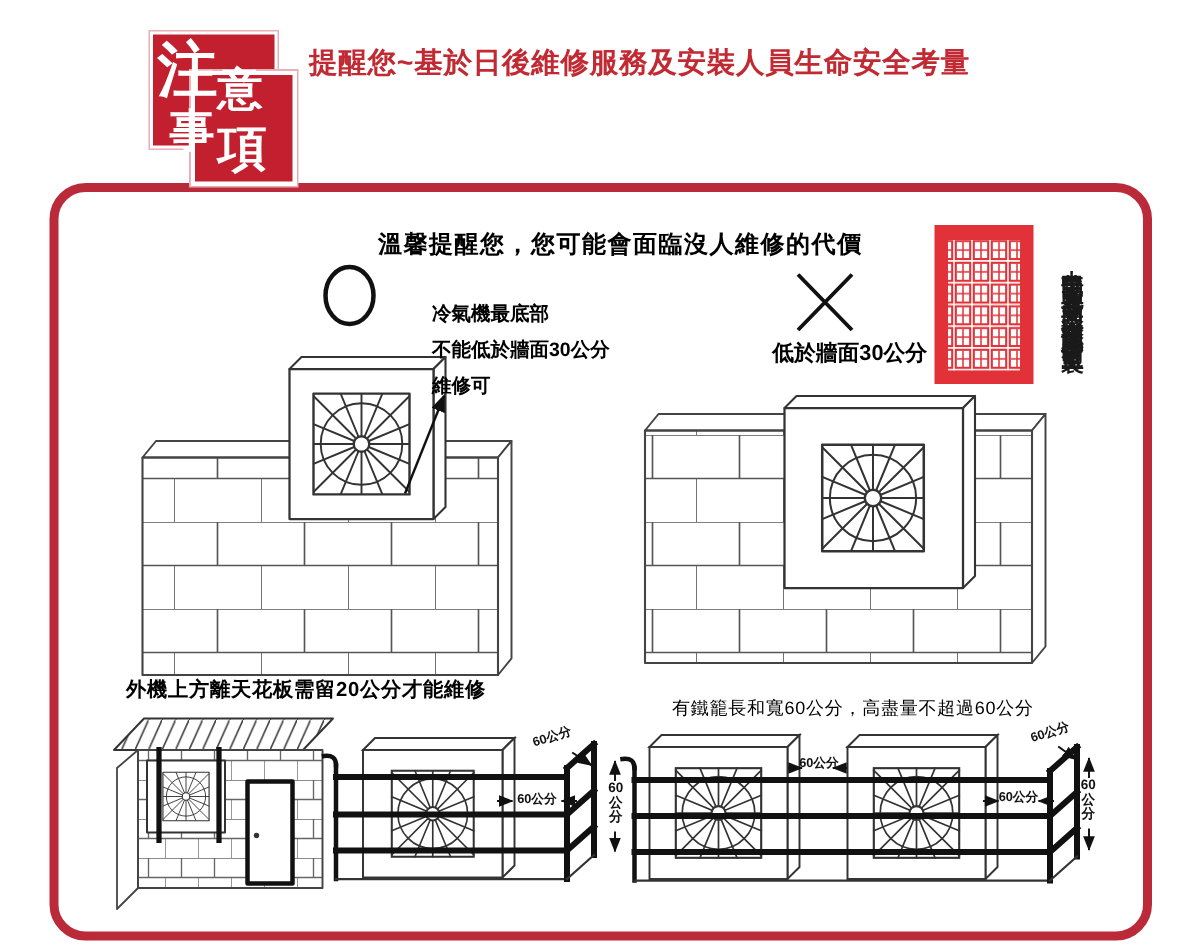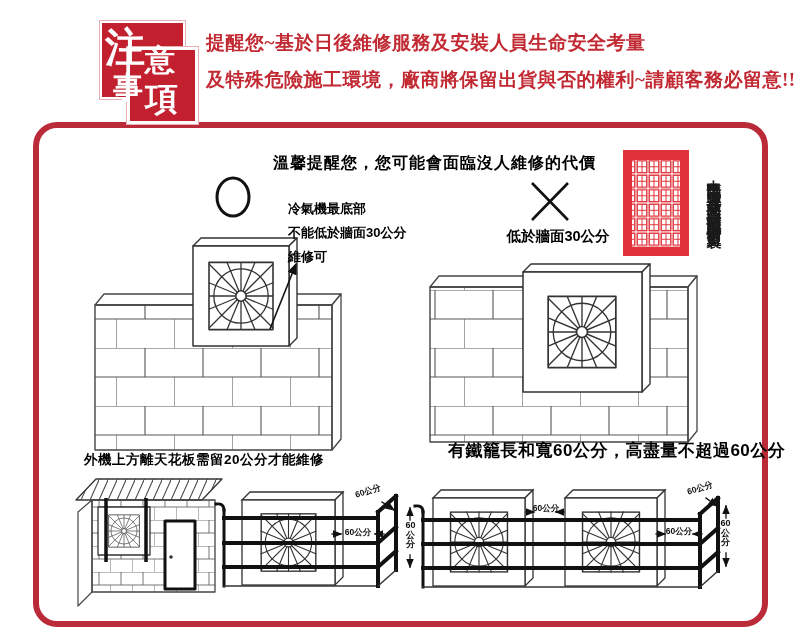--- a/index.html
+++ b/index.html
@@ -10,31 +10,31 @@
   #notice-badge{left:94px;top:14px;width:112px;height:126px;z-index:5;}
   .badge-sq{position:absolute;background:#c2202e;}
   #badge-sq-back{left:8px;top:9px;width:81px;height:74px;box-shadow:0 0 0 2px #fff,0 0 0 3px #e9aeb4;}
   #badge-sq-front{left:33px;top:33px;width:65px;height:71px;border:3px solid #fff;box-shadow:0 0 0 1px #e9aeb4;}
   .badge-ch{position:absolute;color:#fff;font-weight:bold;line-height:1;z-index:6;}
   #badge-ch-0{left:11px;top:13px;font-size:40px;}
   #badge-ch-1{left:51px;top:31px;font-size:30px;}
   #badge-ch-2{left:19px;top:59px;font-size:30px;}
   #badge-ch-3{left:51px;top:68px;font-size:33px;}
   #header-text{left:206px;top:24px;width:580px;color:#c22a33;font-size:19px;font-weight:bold;
-               line-height:37px;letter-spacing:.5px;white-space:nowrap;z-index:5;font-family:Liberation Serif, serif;}
+               line-height:37px;letter-spacing:.5px;white-space:nowrap;z-index:5;}
   
   #panel-frame{left:33px;top:122px;width:735px;height:505px;border:6px solid #bb2a38;
                border-radius:24px;box-sizing:border-box;z-index:0;background:#fff;}
   #diagram-canvas{left:0;top:0;z-index:1;}
   .lbl{position:absolute;color:#000;z-index:2;}
-  #diagram-title{left:252px;top:153px;width:344px;text-align:right;font-size:16px;font-weight:bold;letter-spacing:1px;}
+  #diagram-title{left:252px;top:153px;width:344px;text-align:left;font-size:16px;font-weight:bold;letter-spacing:1px;}
   #ok-note{left:288px;top:197px;width:140px;text-align:left;font-size:13px;font-weight:bold;line-height:24px;}
-  #bad-note{left:498px;top:224px;width:120px;text-align:center;font-size:14.5px;font-weight:bold;line-height:24px;}
+  #bad-note{left:498px;top:224px;width:120px;text-align:right;font-size:14.5px;font-weight:bold;line-height:24px;}
   #caption-ceiling{left:84px;top:451px;font-size:13.5px;font-weight:bold;letter-spacing:.5px;}
-  #caption-cage{left:448px;top:439px;font-size:17px;font-weight:bold;letter-spacing:.5px;}
+  #caption-cage{left:448px;top:464px;font-size:12px;font-weight:normal;letter-spacing:.5px;}
   #authority-text{left:704px;top:168px;writing-mode:vertical-rl;text-orientation:upright;
                   font-size:15px;letter-spacing:3px;color:#1a1a1a;font-weight:600;
                   font-family:"Liberation Serif",serif;}
   .dim{position:absolute;font-size:8.5px;font-weight:bold;color:#111;white-space:nowrap;z-index:2;text-align:center;}
   .dimv{position:absolute;width:13px;font-size:9px;line-height:9.5px;font-weight:bold;color:#111;
         text-align:center;word-break:break-all;z-index:2;}
   .rot{transform:rotate(-18deg);transform-origin:left center;}
   #dim-m-h{left:341px;top:527px;width:34px;}
   #dim-m-diag{left:352px;top:491px;width:34px;}
   #dim-m-v{left:404px;top:521px;}
@@ -54,21 +54,20 @@
     <div class="badge-sq" id="badge-sq-back"></div>
     <div class="badge-sq" id="badge-sq-front"></div>
     <span class="badge-ch" id="badge-ch-0">注</span>
     <span class="badge-ch" id="badge-ch-1">意</span>
     <span class="badge-ch" id="badge-ch-2">事</span>
     <span class="badge-ch" id="badge-ch-3">項</span>
   </div>
 
   <div class="abs" id="header-text">
     <div>提醒您~基於日後維修服務及安裝人員生命安全考量</div>
-    <div>及特殊危險施工環境，廠商將保留出貨與否的權利~請顧客務必留意!!</div>
   </div>
 
   <svg class="abs" id="diagram-canvas" width="800" height="631" viewBox="0 0 800 631">
     <defs>
       <pattern id="brick" patternUnits="userSpaceOnUse" width="58" height="58">
         <path d="M0,0H58 M0,29H58 M29,0V29 M0,29V58" fill="none" stroke="#555" stroke-width="1.1"></path>
       </pattern>
       <pattern id="brickS" patternUnits="userSpaceOnUse" width="22" height="26">
         <path d="M0,0H22 M0,13H22 M11,0V13 M0,13V26" fill="none" stroke="#666" stroke-width="0.9"></path>
       </pattern>

